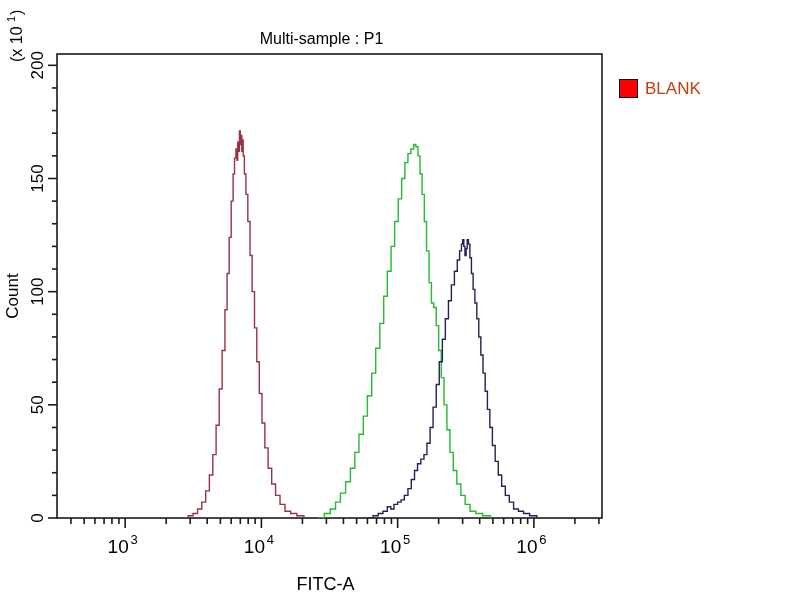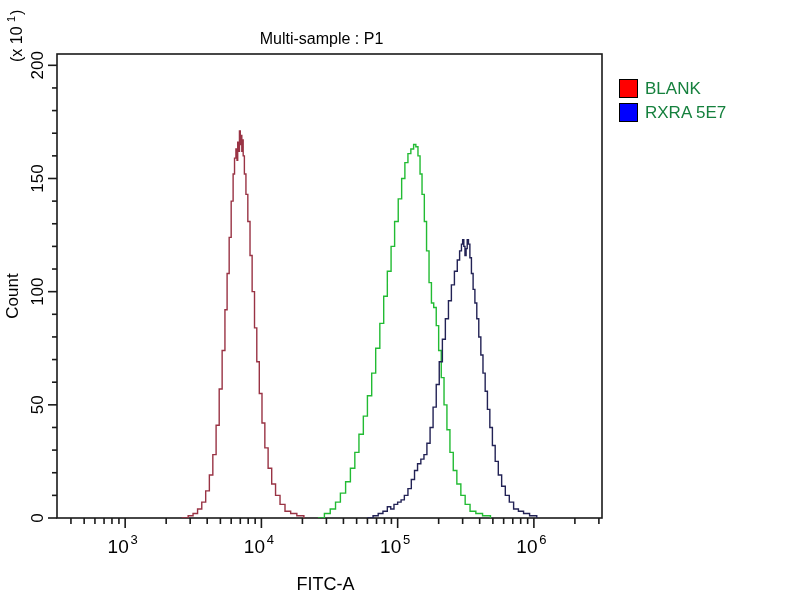--- a/index.html
+++ b/index.html
@@ -22,21 +22,21 @@
     display:flex;align-items:center;gap:7px;height:21px;
   }
   .swatch{
     width:19px;height:19px;
     border:1px solid #000;
     box-sizing:border-box;
     display:block;
   }
   .legend-label{
     font-size:17px;
-    color:#15803d;
+    color:#c2410c;
     font-family:"Liberation Sans", sans-serif;
     line-height:19px;
     white-space:nowrap;
   }
 </style>
 </head>
 <body>
 
 <div id="root">
 
@@ -128,19 +128,15 @@
         <path d="M317.94,518.00 L324.40,518.00 L324.40,513.47 L330.23,513.47 L330.23,508.95 L335.53,508.95 L335.53,502.16 L340.39,502.16 L340.39,493.10 L345.61,493.10 L345.61,481.79 L350.40,481.79 L350.40,468.20 L354.83,468.20 L354.83,452.36 L358.95,452.36 L358.95,434.25 L363.34,434.25 L363.34,416.15 L367.42,416.15 L367.42,395.78 L371.70,395.78 L371.70,373.14 L375.69,373.14 L375.69,348.24 L379.83,348.24 L379.83,323.35 L383.70,323.35 L383.70,296.19 L387.33,296.19 L387.33,271.29 L391.08,271.29 L391.08,246.39 L394.61,246.39 L394.61,221.49 L398.23,221.49 L398.23,198.86 L401.65,198.86 L401.65,178.49 L404.88,178.49 L404.88,162.64 L407.94,162.64 L407.94,153.59 L410.85,153.59 L410.85,149.06 L413.62,149.06 L413.62,144.54 L415.84,144.54 L415.84,146.80 L417.97,146.80 L417.97,155.85 L420.04,155.85 L420.04,173.96 L422.03,173.96 L422.03,194.33 L424.33,194.33 L424.33,221.49 L426.55,221.49 L426.55,250.92 L429.04,250.92 L429.04,282.60 L431.43,282.60 L431.43,302.98 L433.72,302.98 L433.72,307.50 L436.24,307.50 L436.24,325.61 L438.66,325.61 L438.66,350.51 L441.26,350.51 L441.26,377.67 L444.03,377.67 L444.03,404.83 L446.93,404.83 L446.93,429.73 L449.94,429.73 L449.94,452.36 L453.26,452.36 L453.26,470.47 L456.85,470.47 L456.85,484.05 L460.85,484.05 L460.85,495.37 L465.16,495.37 L465.16,504.42 L470.05,504.42 L470.05,511.21 L475.85,511.21 L475.85,513.47 L482.56,513.47 L482.56,515.74 L490.46,515.74 L490.46,518.00" fill="none" stroke="#22BB33" stroke-width="1.4" stroke-linejoin="miter" clip-path="url(#plotclip)"></path>
         <path d="M367.42,518.00 L373.06,518.00 L373.06,515.74 L378.21,515.74 L378.21,513.47 L382.94,513.47 L382.94,511.21 L387.33,511.21 L387.33,506.68 L390.75,506.68 L390.75,508.95 L393.98,508.95 L393.98,504.42 L397.64,504.42 L397.64,502.16 L401.09,502.16 L401.09,499.89 L404.35,499.89 L404.35,495.37 L407.94,495.37 L407.94,488.58 L411.32,488.58 L411.32,479.52 L414.52,479.52 L414.52,470.47 L417.55,470.47 L417.55,463.68 L420.84,463.68 L420.84,459.15 L423.96,459.15 L423.96,454.62 L426.91,454.62 L426.91,443.31 L430.08,443.31 L430.08,427.46 L433.08,427.46 L433.08,407.09 L436.24,407.09 L436.24,384.46 L439.25,384.46 L439.25,361.82 L442.38,361.82 L442.38,339.19 L445.36,339.19 L445.36,318.82 L448.45,318.82 L448.45,300.71 L451.38,300.71 L451.38,284.87 L454.41,284.87 L454.41,271.29 L457.28,271.29 L457.28,259.97 L459.61,259.97 L459.61,250.92 L461.45,250.92 L461.45,244.13 L462.65,244.13 L462.65,239.60 L463.82,239.60 L463.82,246.39 L464.97,246.39 L464.97,255.44 L466.10,255.44 L466.10,248.65 L467.20,248.65 L467.20,239.60 L468.47,239.60 L468.47,244.13 L469.88,244.13 L469.88,257.71 L471.43,257.71 L471.43,273.55 L473.11,273.55 L473.11,289.40 L474.90,289.40 L474.90,302.98 L476.79,302.98 L476.79,318.82 L478.78,318.82 L478.78,336.93 L480.84,336.93 L480.84,355.03 L482.98,355.03 L482.98,373.14 L485.17,373.14 L485.17,391.25 L487.42,391.25 L487.42,409.36 L489.84,409.36 L489.84,427.46 L492.40,427.46 L492.40,445.57 L495.19,445.57 L495.19,461.41 L498.30,461.41 L498.30,475.00 L501.65,475.00 L501.65,486.31 L505.31,486.31 L505.31,495.37 L509.30,495.37 L509.30,502.16 L513.62,502.16 L513.62,508.95 L518.42,508.95 L518.42,511.21 L523.57,511.21 L523.57,513.47 L529.59,513.47 L529.59,515.74 L536.77,515.74 L536.77,518.00" fill="none" stroke="#222255" stroke-width="1.4" stroke-linejoin="miter" clip-path="url(#plotclip)"></path>
       </g>
   </svg>
 
   <div class="legend">
     <div class="legend-row">
       <span class="swatch" style="background:#FF0000"></span>
       <span class="legend-label">BLANK</span>
     </div>
-    <div class="legend-row">
-      <span class="swatch" style="background:#0000FF"></span>
-      <span class="legend-label">RXRA 5E7</span>
-    </div>
   </div>
 
 </div>
 
 </body></html>

